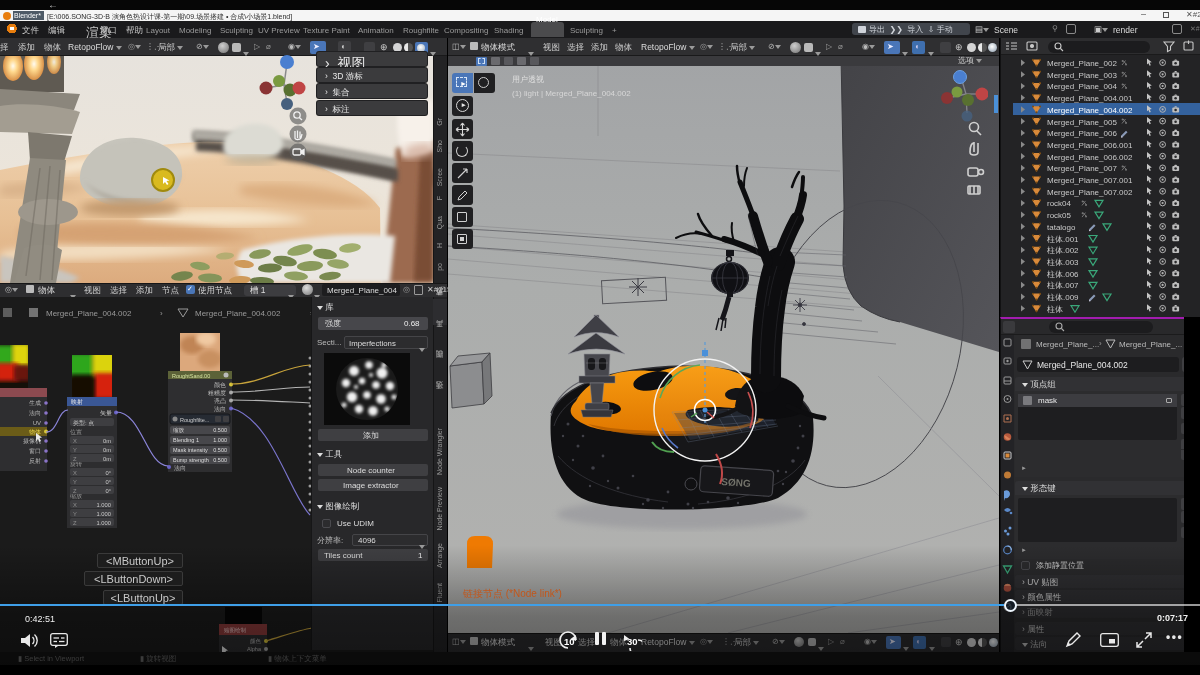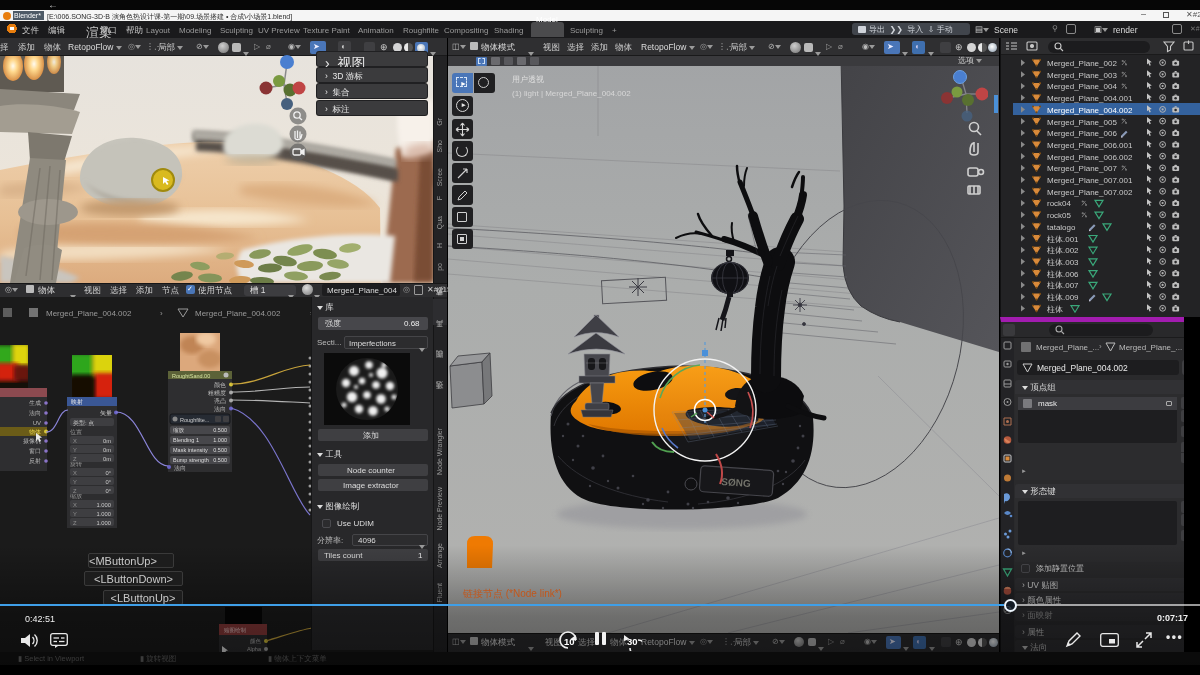--- a/index.html
+++ b/index.html
@@ -1111,21 +1111,21 @@
             <text x="46" y="273.7">柱体</text>
             <use href="#ogtri" x="70" y="266.7"></use>
             <use href="#ocur" x="146" y="266.2"></use>
             <use href="#oeye" x="158" y="266.7"></use>
             <use href="#ocam" x="171" y="266.7"></use>
           </g>
 </g>
 </svg>
 </div>
 
-<div id="props" class="a" style="left:1000px;top:317px;width:184px;height:335px;background:#2a2a2c;border-left:1px solid #121213;border-top:5px solid #a21caf;overflow:hidden">
+<div id="props" class="a" style="left:1000px;top:317px;width:184px;height:335px;background:#2a2a2c;border-left:1px solid #121213;border-top:2px solid #a21caf;overflow:hidden">
 <div class="a" style="left:0;top:0;width:200px;height:16px;background:#29292b;border-bottom:1px solid #1b1b1c"></div>
 <div class="a" style="left:2px;top:2px;width:12px;height:12px;background:#3a3a3d;border-radius:2px"></div>
 <div class="a" style="left:48px;top:2px;width:104px;height:12px;background:#1c1c1e;border-radius:6px"></div>
 <svg width="14" height="12" viewBox="0 0 14 12" class="a" style="left:52px;top:2px">
         <circle cx="6" cy="5" r="3" stroke="#aaa" fill="none" stroke-width="1.1"></circle>
         <line x1="8.5" y1="7.5" x2="11" y2="10" stroke="#aaa" stroke-width="1.1"></line>
       </svg>
 
 <div class="a" style="left:0;top:16px;width:13px;height:319px;background:#232326"></div>
 <svg width="13" height="319" viewBox="0 0 13 319" class="a" style="left:0;top:16px">
@@ -1225,21 +1225,21 @@
 
 <div class="a" style="left:0;top:652px;width:1200px;height:13px;background:#141414"></div>
 <div class="a t" style="left:18px;top:655px;font-size:7.5px;color:#6e6e6e">▮ Select in Viewport</div>
 <div class="a t" style="left:140px;top:655px;font-size:7.5px;color:#6e6e6e">▮ 旋转视图</div>
 <div class="a t" style="left:268px;top:655px;font-size:7.5px;color:#6e6e6e">▮ 物体上下文菜单</div>
 <div class="a" style="left:0;top:665px;width:1200px;height:10px;background:#000"></div>
 
 <div id="video">
 <div class="a" style="left:0;top:545px;width:1200px;height:130px;background:linear-gradient(to bottom,rgba(0,0,0,0) 0%,rgba(0,0,0,0.38) 55%,rgba(0,0,0,0.5) 100%);pointer-events:none"></div>
 
-<div class="a t" style="left:88px;top:553px;width:86px;height:15px;background:rgba(30,30,30,0.9);border:1px solid #3a3a3a;border-radius:2px;font-size:11px;color:#c9c9c9;line-height:14px">&lt;MButtonUp&gt;</div>
+<div class="a t" style="left:97px;top:553px;width:86px;height:15px;background:rgba(30,30,30,0.9);border:1px solid #3a3a3a;border-radius:2px;font-size:11px;color:#c9c9c9;text-align:center;line-height:14px">&lt;MButtonUp&gt;</div>
 <div class="a t" style="left:84px;top:571px;width:99px;height:15px;background:rgba(30,30,30,0.9);border:1px solid #3a3a3a;border-radius:2px;font-size:11px;color:#c9c9c9;text-align:center;line-height:14px">&lt;LButtonDown&gt;</div>
 <div class="a t" style="left:103px;top:590px;width:80px;height:15px;background:rgba(30,30,30,0.9);border:1px solid #3a3a3a;border-radius:2px;font-size:11px;color:#c9c9c9;text-align:center;line-height:14px">&lt;LButtonUp&gt;</div>
 
 <div class="a t" style="left:463px;top:589px;font-size:10px;color:#c2571b">链接节点 (*Node link*)</div>
 
 <div class="a" style="left:0;top:603.5px;width:1004px;height:2.5px;background:#3f9fe8"></div>
 <div class="a" style="left:1016px;top:604px;width:184px;height:2px;background:rgba(255,255,255,0.6)"></div>
 <div class="a" style="left:1004px;top:599px;width:13px;height:13px;border-radius:50%;border:2.5px solid #ecf4fc;background:rgba(15,30,45,0.55)"></div>
 <div class="a t" style="left:25px;top:615px;font-size:9px;color:#f0f0f0">0:42:51</div>
 <div class="a t" style="left:1157px;top:614px;font-size:9px;color:#f0f0f0;font-weight:bold">0:07:17</div>

